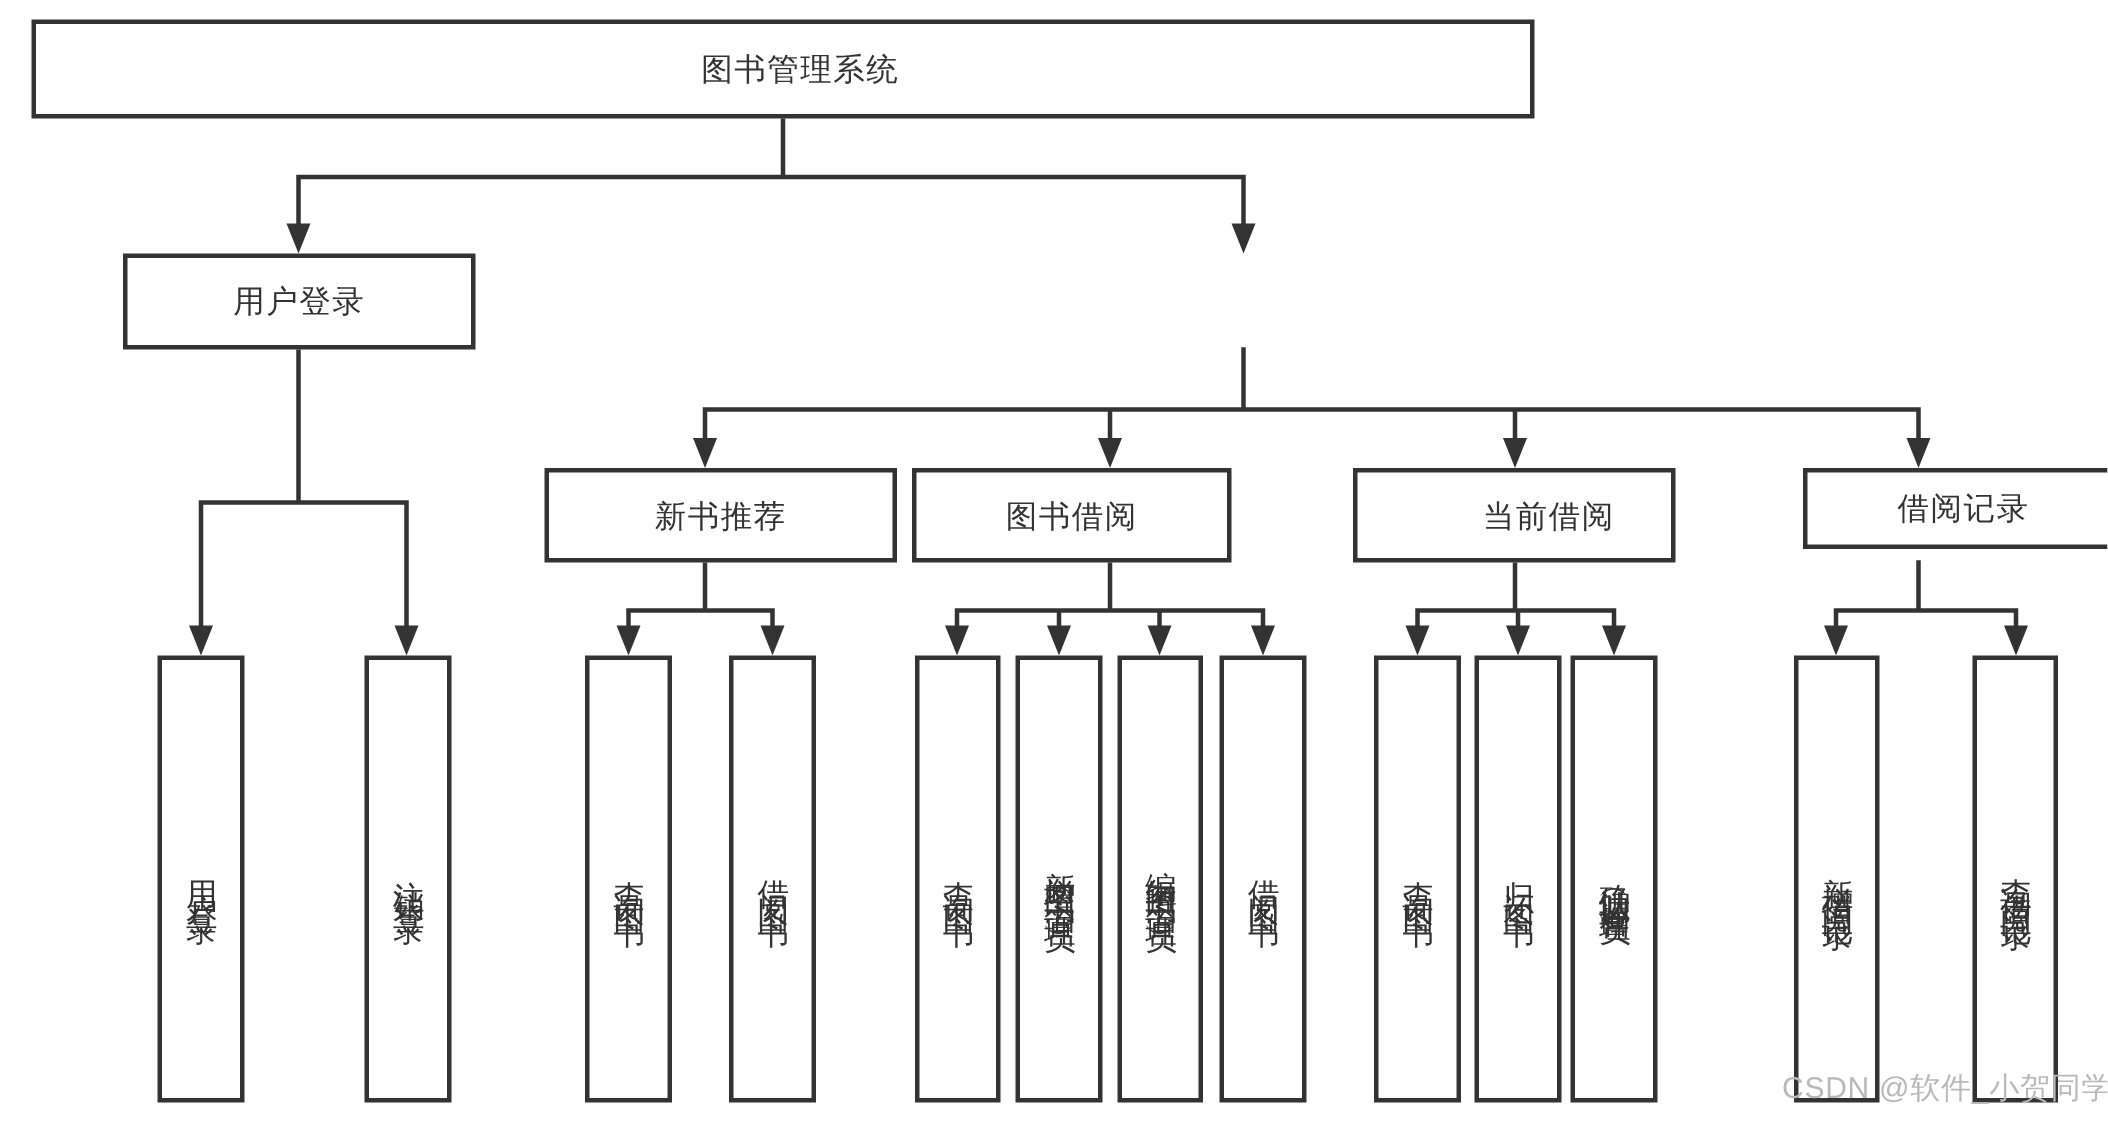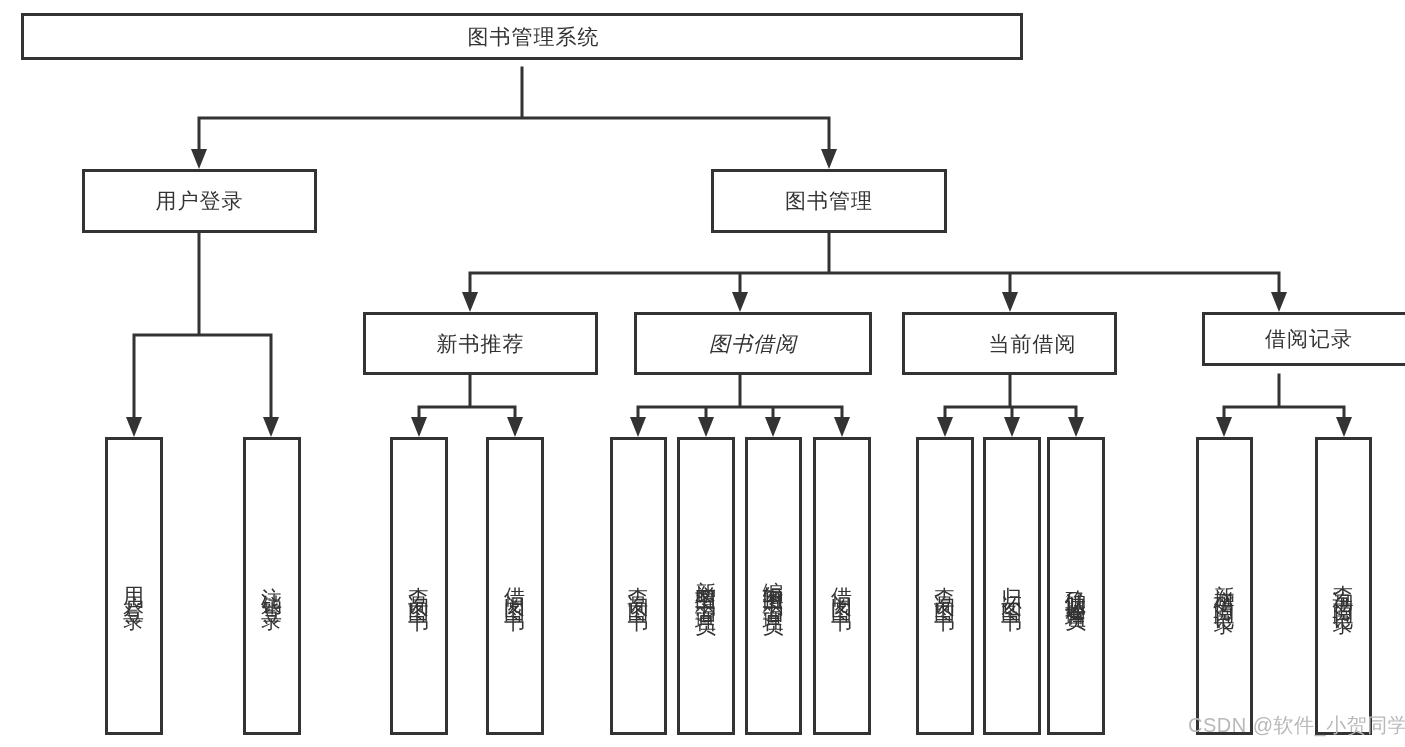--- a/index.html
+++ b/index.html
@@ -90,35 +90,32 @@
       <polygon points="765,417 781,417 773,437"></polygon>
       <polygon points="834,417 850,417 842,437"></polygon>
       <polygon points="937,417 953,417 945,437"></polygon>
       <polygon points="1004,417 1020,417 1012,437"></polygon>
       <polygon points="1068,417 1084,417 1076,437"></polygon>
       <polygon points="1216,417 1232,417 1224,437"></polygon>
       <polygon points="1336,417 1352,417 1344,437"></polygon>
     </g>
   </svg>
 
-  <div class="node" style="left:21px; top:13px; width:1002px; height:47px;padding-left:23px;">
+  <div class="node" style="left:21px; top:13px; width:1002px; height:66px;padding-left:23px;">
     <span class="hlabel">图书管理系统</span>
   </div>
 
   <div class="node" style="left:82px; top:169px; width:235px; height:64px;">
     <span class="hlabel">用户登录</span>
   </div>
-  <div class="node" style="left:711px; top:169px; width:236px; height:64px;">
-    <span class="hlabel">图书管理</span>
-  </div>
 
   <div class="node" style="left:363px; top:312px; width:235px; height:63px;">
     <span class="hlabel">新书推荐</span>
   </div>
-  <div class="node" style="left:634px; top:312px; width:238px; height:63px;font-style:italic;">
+  <div class="node" style="left:608px; top:312px; width:213px; height:63px;">
     <span class="hlabel">图书借阅</span>
   </div>
   <div class="node" style="left:902px; top:312px; width:215px; height:63px;padding-left:46px;">
     <span class="hlabel">当前借阅</span>
   </div>
   <div class="node" style="left:1172px; top:312px; width:214px; height:54px;margin-left:30px;">
     <span class="hlabel">借阅记录</span>
   </div>
 
   <div class="node" style="left:105px; top:437px; width:58px; height:298px;">

